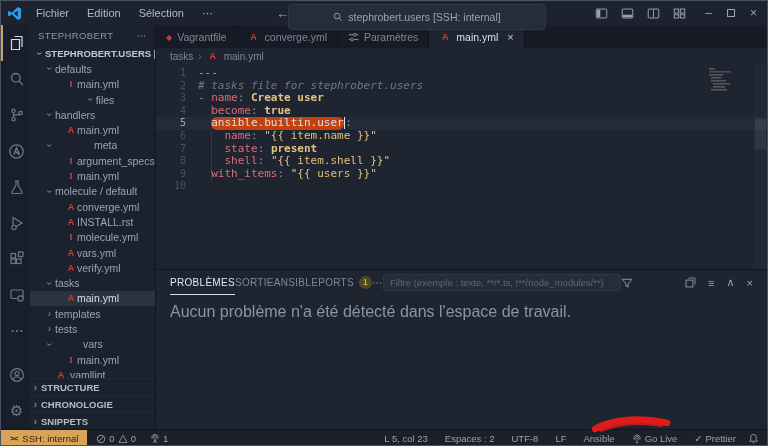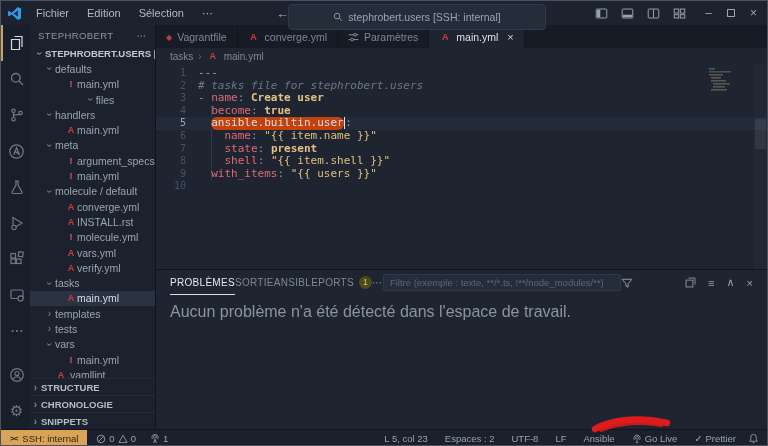--- a/index.html
+++ b/index.html
@@ -271,21 +271,21 @@
         </div>
         <div class="tree-row" style="padding-left: 14px;">
           <span class="chev open">›</span>
           <span class="lbl">handlers</span>
         </div>
         <div class="tree-row" style="padding-left: 24px;">
           <span class="chev"></span>
           <span class="fi fi-ansible">A</span>
           <span class="lbl">main.yml</span>
         </div>
-        <div class="tree-row" style="padding-left: 14px;">
+        <div class="tree-row" style="padding-left: 14px; gap: 39px;">
           <span class="chev open">›</span>
           <span class="lbl">meta</span>
         </div>
         <div class="tree-row" style="padding-left: 24px;">
           <span class="chev"></span>
           <span class="fi fi-yaml">!</span>
           <span class="lbl">argument_specs.yml</span>
         </div>
         <div class="tree-row" style="padding-left: 24px;">
           <span class="chev"></span>
@@ -331,21 +331,21 @@
           <span class="lbl">main.yml</span>
         </div>
         <div class="tree-row" style="padding-left: 14px;">
           <span class="chev">›</span>
           <span class="lbl">templates</span>
         </div>
         <div class="tree-row" style="padding-left: 14px;">
           <span class="chev">›</span>
           <span class="lbl">tests</span>
         </div>
-        <div class="tree-row" style="padding-left: 14px;">
+        <div class="tree-row" style="padding-left: 14px; gap: 28px;">
           <span class="chev open">›</span>
           <span class="lbl">vars</span>
         </div>
         <div class="tree-row" style="padding-left: 24px;">
           <span class="chev"></span>
           <span class="fi fi-yaml">!</span>
           <span class="lbl">main.yml</span>
         </div>
         <div class="tree-row" style="padding-left: 14px;">
           <span class="chev"></span>

